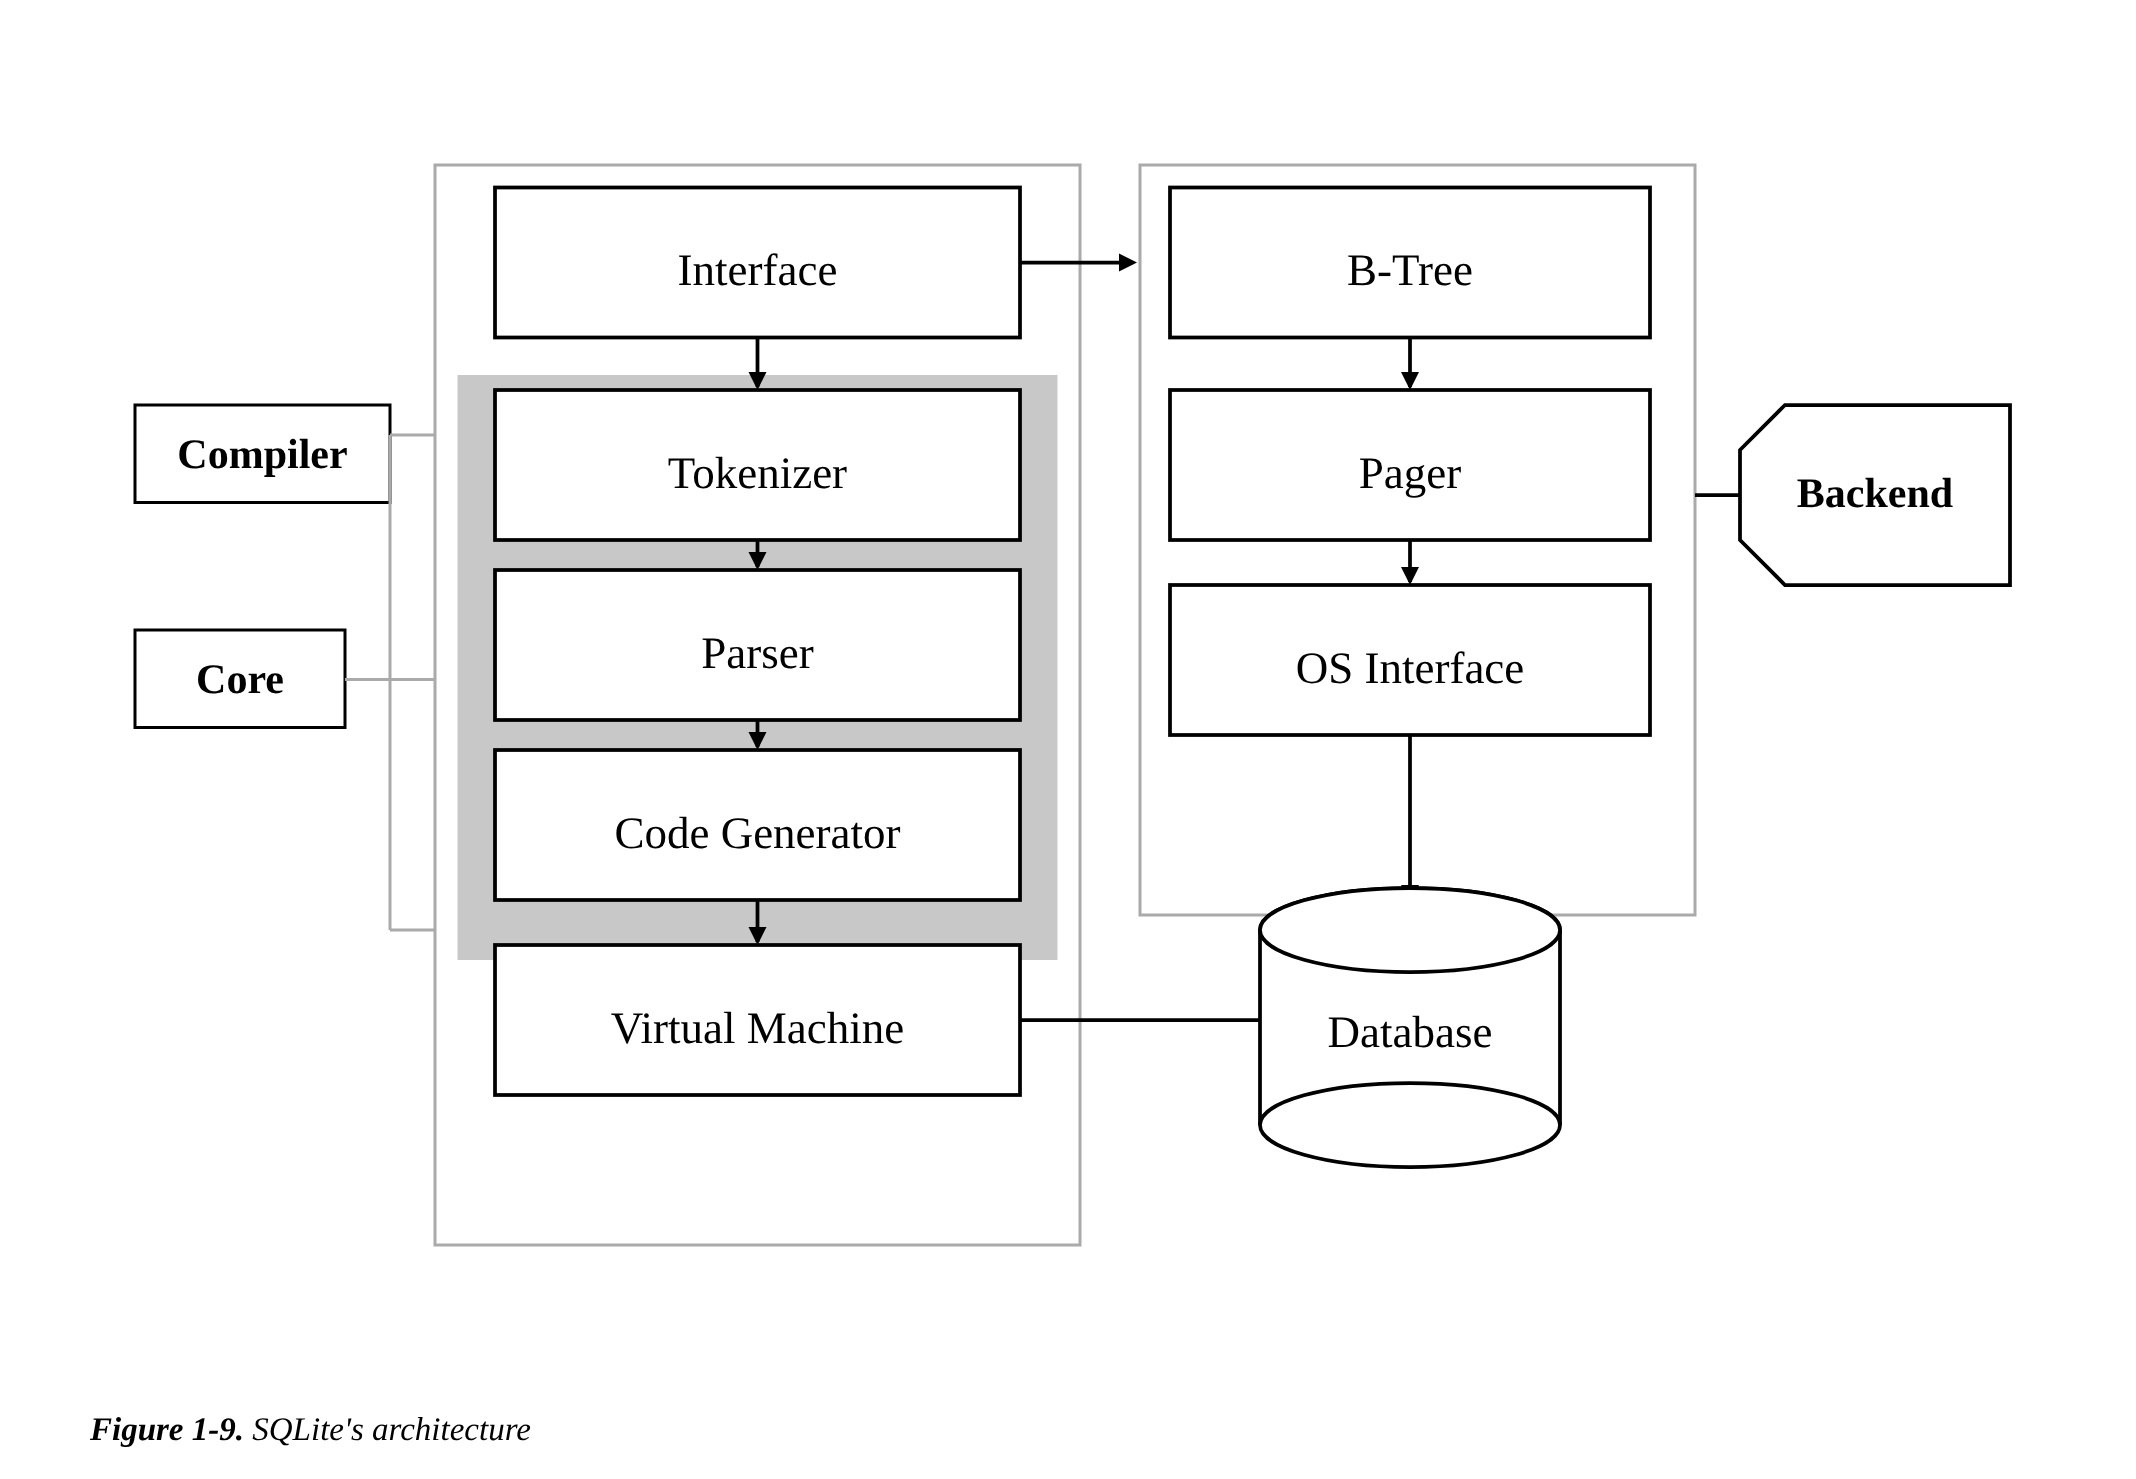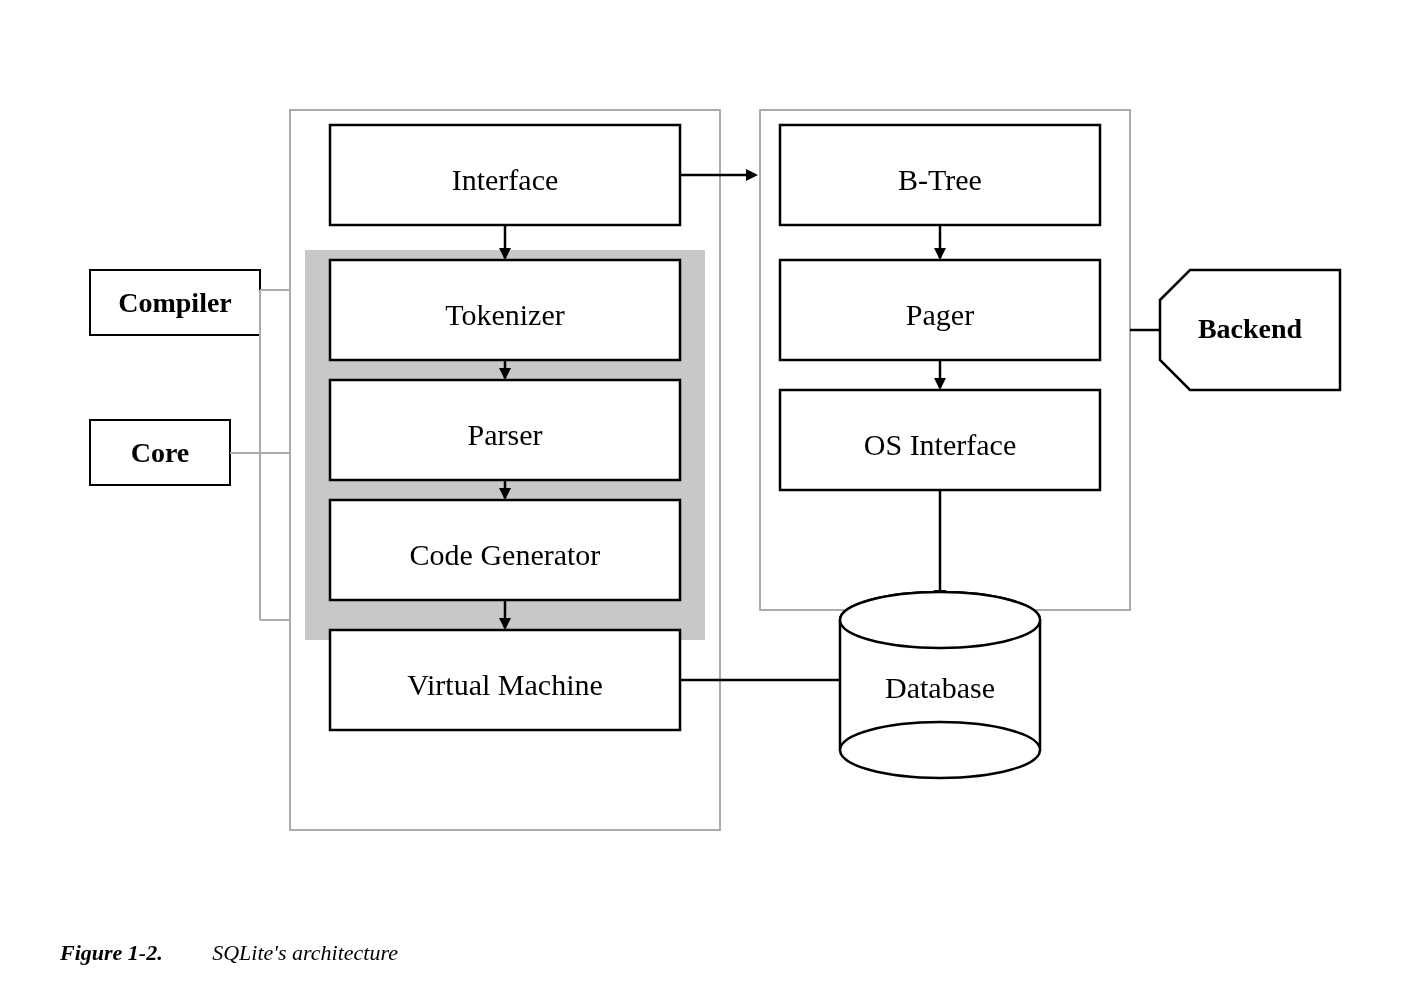--- a/index.html
+++ b/index.html
@@ -33,21 +33,20 @@
     }
     .caption {
       position: absolute;
       bottom: 20px;
       left: 60px;
       font-size: 22px;
       color: #000;
     }
     .caption em {
       font-style: italic;
-      margin-left: 44px;
     }
     .caption strong {
       font-weight: bold;
       font-style: italic;
     }
   </style>
 </head>
 <body>
 
 <div class="page">
@@ -134,16 +133,16 @@
 
       <polygon points="1100,240 1130,210 1280,210 1280,330 1130,330 1100,300" fill="#fff" stroke="#000" stroke-width="2.5"></polygon>
       <text x="1190" y="278" text-anchor="middle" font-family="Georgia, serif" font-size="28" font-weight="bold" fill="#000">Backend</text>
 
       <line x1="1070" y1="270" x2="1100" y2="270" stroke="#000" stroke-width="2.5"></line>
 
     </svg>
   </div>
 
   <div class="caption">
-    <strong>Figure 1-2.</strong>
+    <strong>Figure 1-9.</strong>
     <em>SQLite's architecture</em>
   </div>
 </div>
 
 </body></html>

